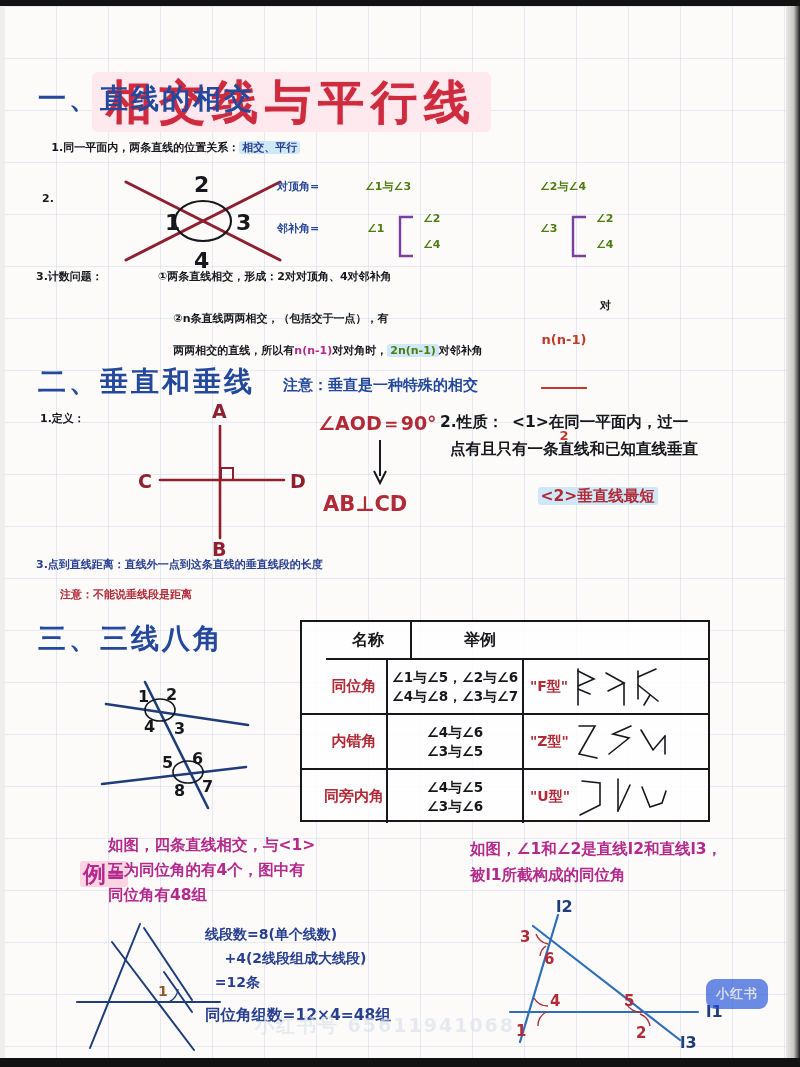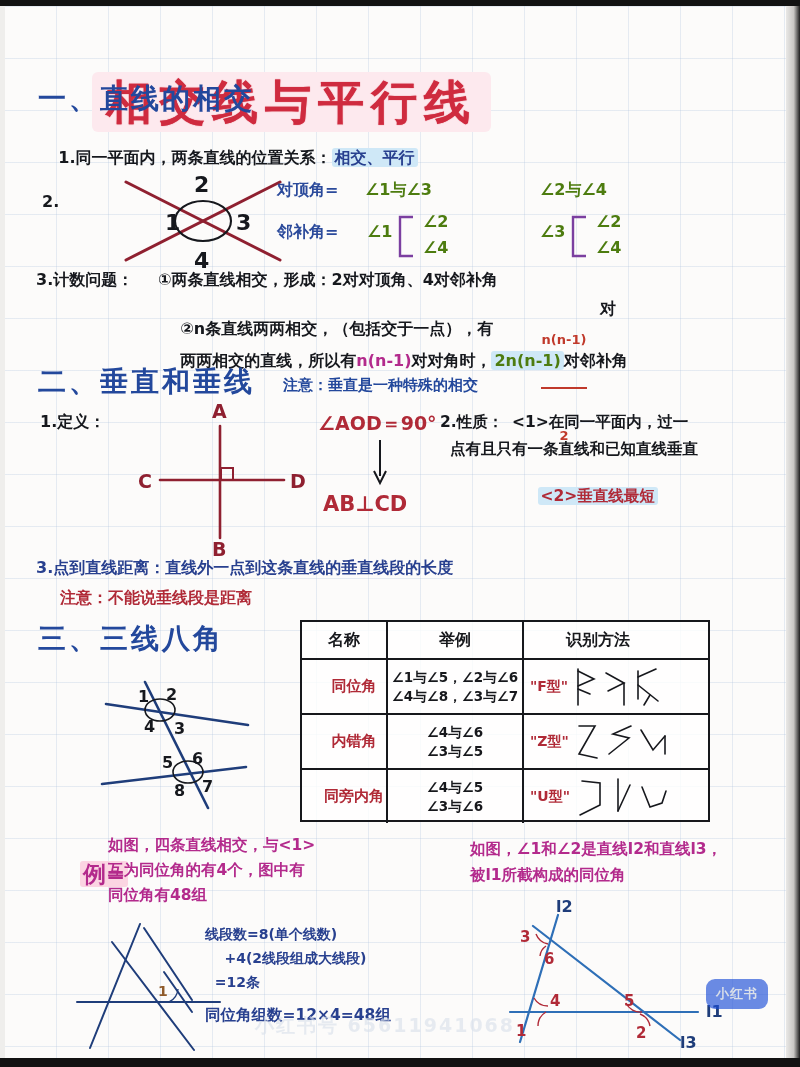--- a/index.html
+++ b/index.html
@@ -45,36 +45,36 @@
     left:0;right:0;top:16px;text-align:left;
     font-size:46px;letter-spacing:7px;font-weight:700;
     color:#cf2b3f;text-shadow:0 0 1px #cf2b3f;
   }
   #title .titlewrap{display:inline-block;background:#fde9ee;padding:2px 14px;border-radius:6px;}
 
   
   .sec{font-size:28px;letter-spacing:3px;font-weight:700;color:#23489c;}
   .secnote{font-size:15px;color:#23489c;font-weight:700;}
 
-  .body16{font-size:16px;}
+  .body16{font-size:11px;}
   .body15{font-size:15.5px;}
   .body14{font-size:14px;}
 
   
   #tbl{position:absolute;left:300px;top:620px;width:406px;height:198px;
        border:2px solid #17181c;background:rgba(255,255,255,.78);}
   #tbl .row{display:flex;border-bottom:2px solid #17181c;}
   #tbl .row:last-child{border-bottom:none;}
   #tbl .c{border-right:2px solid #17181c;display:flex;align-items:center;justify-content:center;
           text-align:center;box-sizing:border-box;}
   #tbl .c:last-child{border-right:none;}
   #tbl .c1{width:86px;}
   #tbl .c2{width:136px;}
   #tbl .c3{width:148px;}
-  #tbl .hrow{height:36px;}
+  #tbl .hrow{height:36px;margin-left:24px;}
   #tbl .brow{height:53px;}
   #tbl .hd{font-size:16px;font-weight:700;color:#17181c;}
   #tbl .nm{font-size:15px;font-weight:700;color:#b02a37;padding-left:20px;}
   #tbl .ex{font-size:13.5px;font-weight:700;color:#17181c;line-height:1.35;}
   #tbl .tp{font-size:14px;font-weight:700;color:#b02a37;margin-right:4px;}
   #tbl .c3inner{display:flex;align-items:center;justify-content:flex-start;width:100%;padding-left:6px;box-sizing:border-box;}
 
   svg{overflow:visible;}
   .svgabs{position:absolute;}
 
@@ -213,21 +213,20 @@
       <text x="92" y="92">6</text>
       <text x="74" y="124">8</text>
       <text x="102" y="120">7</text>
     </g>
   </svg>
 
   <div id="tbl">
     <div class="row hrow">
       <div class="c c1 hd">名称</div>
       <div class="c c2 hd">举例</div>
-      <div class="c c3 hd">识别方法</div>
     </div>
 
     <div class="row brow">
       <div class="c c1 nm">同位角</div>
       <div class="c c2">
         <div class="ex">
           <div>∠1与∠5，∠2与∠6</div>
           <div>∠4与∠8，∠3与∠7</div>
         </div>
       </div>

